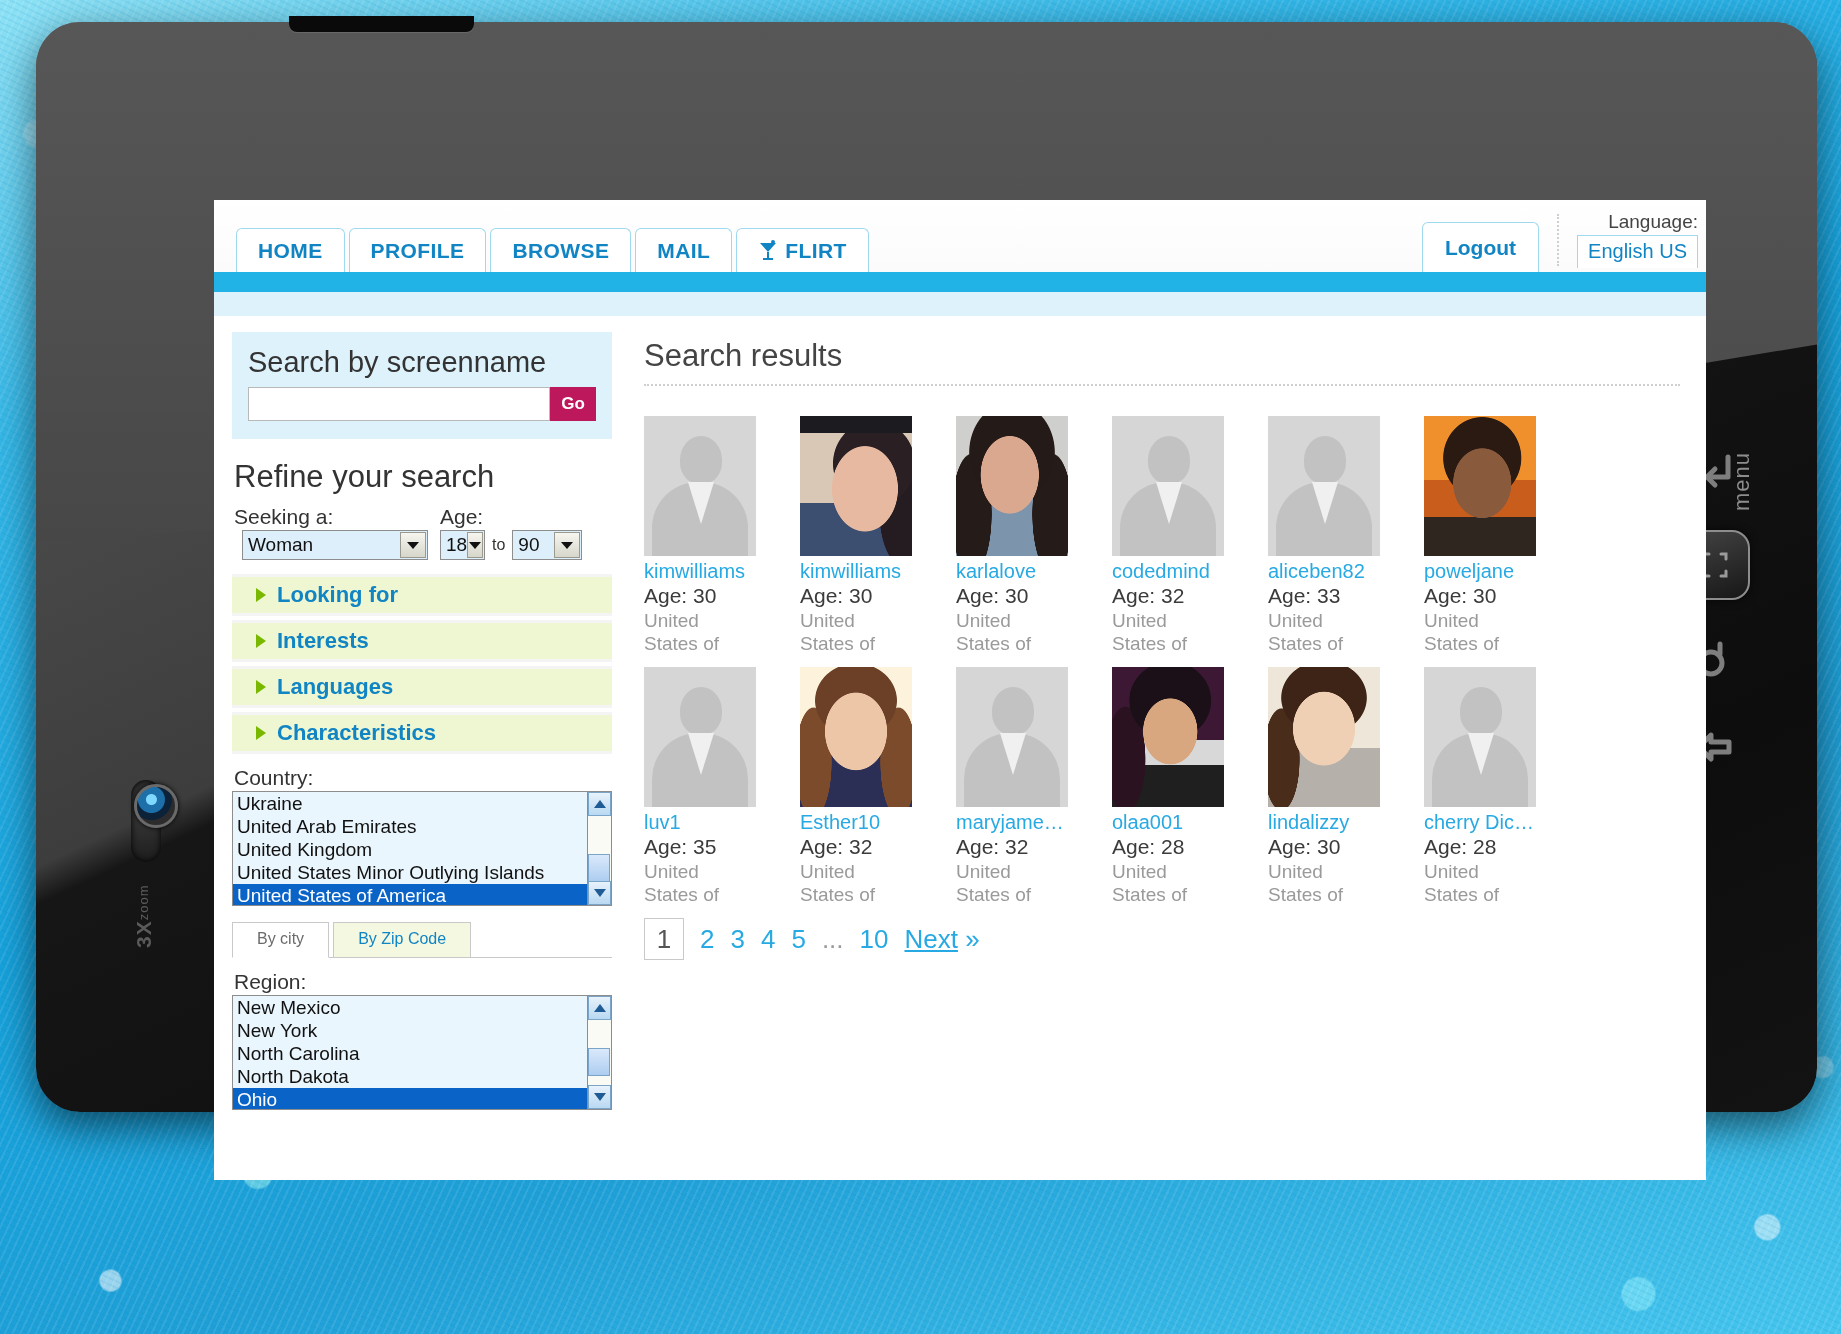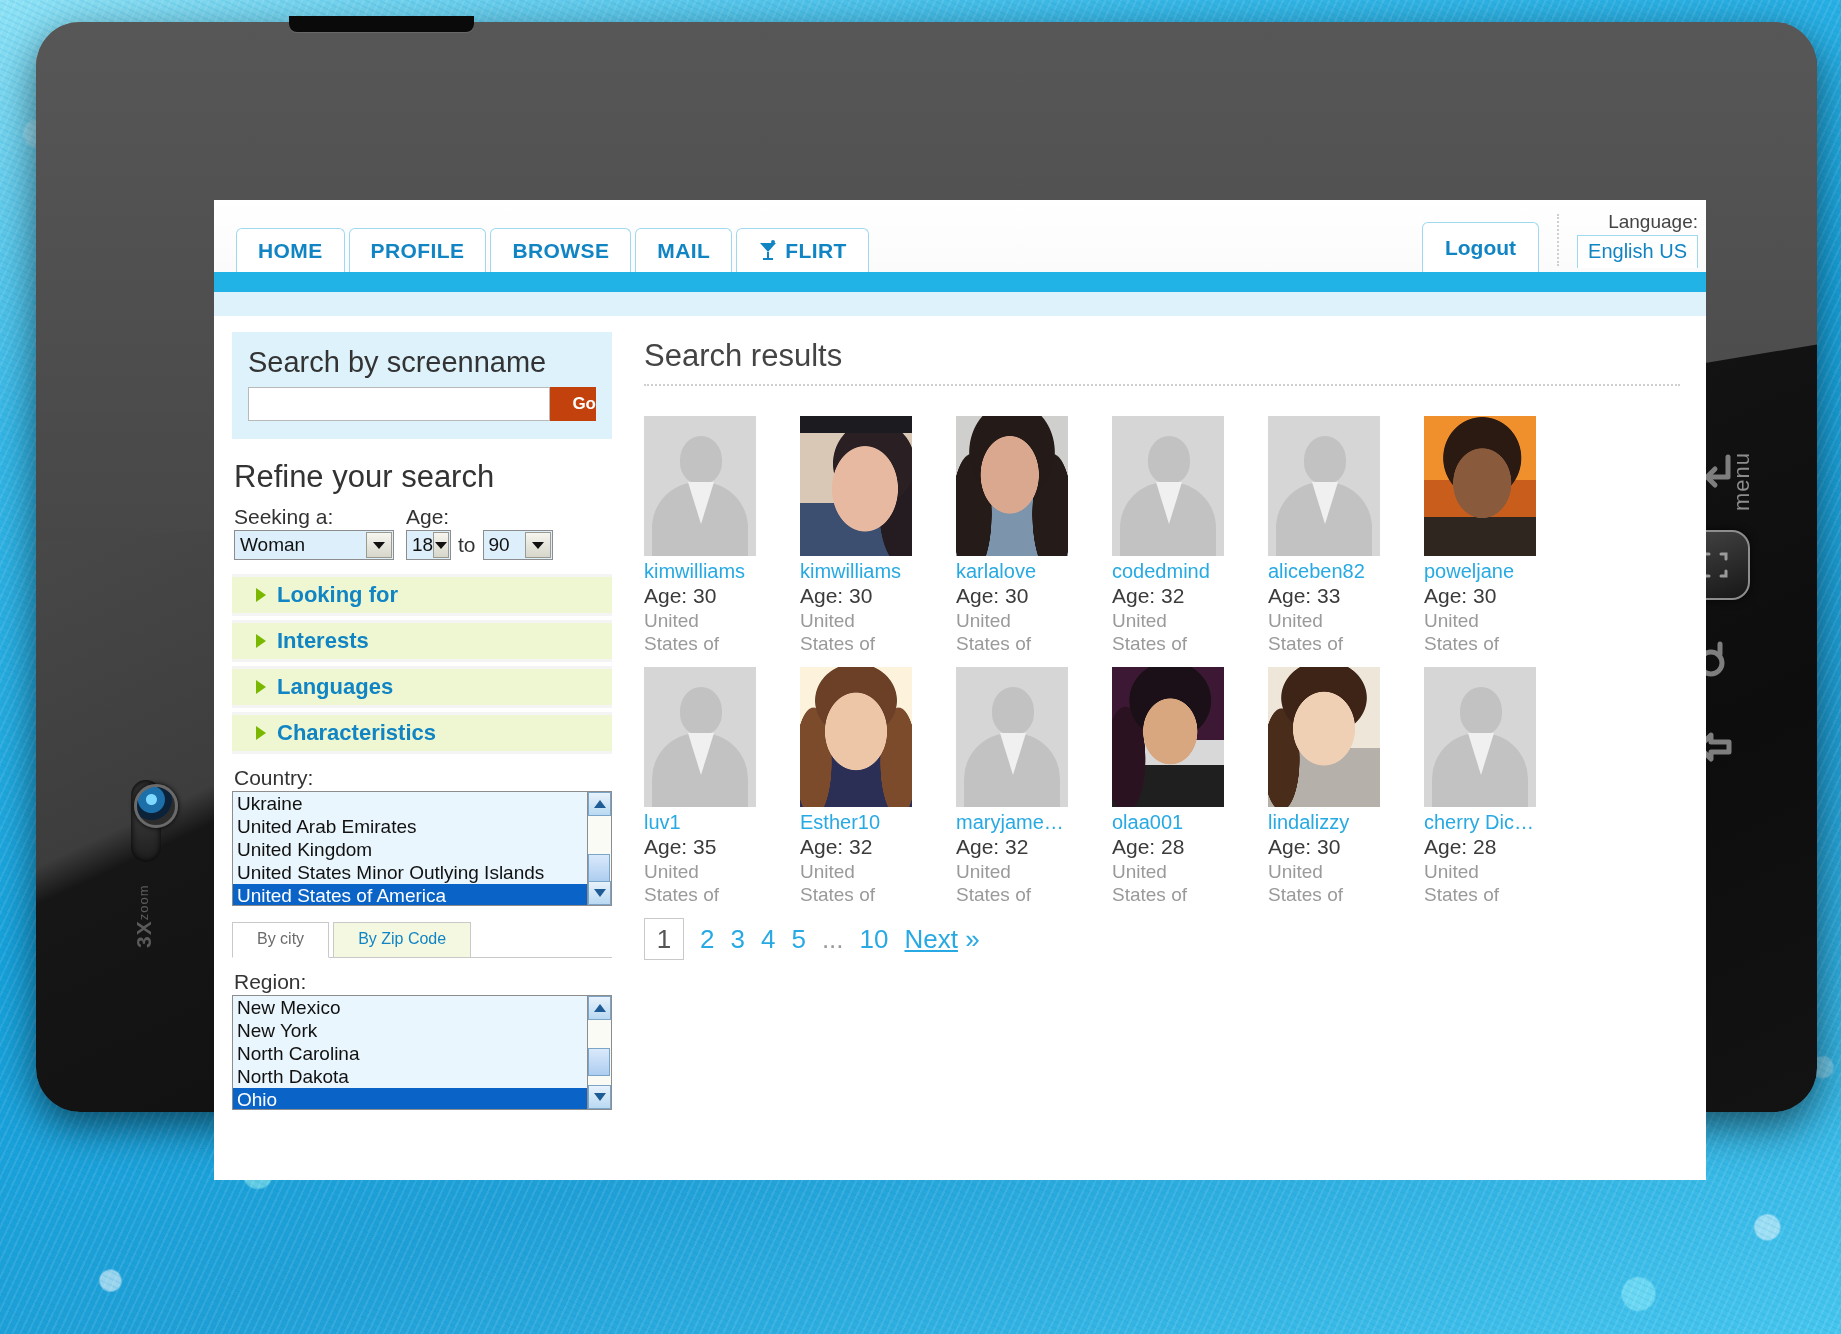--- a/index.html
+++ b/index.html
@@ -204,25 +204,24 @@
     flex: 1;
     height: 34px;
     border: 1px solid #b9b9b9;
     background: #fff;
     font-size: 17px;
     padding: 0 6px;
     font-family: "Liberation Sans", sans-serif;
   }
   #go-button {
     width: 46px; height: 34px;
-    background: #c2410c;
+    background: #be185d;
     color: #fff; font-weight: bold; font-size: 17px;
     border: none; cursor: pointer;
     font-family: "Liberation Sans", sans-serif;
-    text-align: right;
   }
 
   #refine-title { font-size: 31px; color: #333; margin: 20px 0 10px 2px; }
 
   .field-label { font-size: 21px; color: #333; margin-bottom: 1px; }
   #seek-row { display: flex; gap: 12px; align-items: flex-end; margin-bottom: 14px; padding-left: 2px; }
   .sel {
     background: #ddeffa;
     border: 1px solid #8d8d8d;
     height: 30px;
@@ -240,25 +239,25 @@
     display: flex; align-items: center; justify-content: center;
     margin-right: 1px;
   }
   .arrowbox i {
     width: 0; height: 0;
     border-left: 6px solid transparent;
     border-right: 6px solid transparent;
     border-top: 7px solid #111;
     display: block;
   }
-  #seek-select { width: 160px; }
+  #seek-select { width: 186px; margin-left: 8px; }
   #age-from { width: 45px; }
   #age-to { width: 70px; }
   .age-group { display: flex; align-items: center; gap: 7px; }
-  #to-text { font-size: 21px; color: #333; }
+  #to-text { font-size: 16px; color: #333; }
 
   .accordion {
     width: 380px;
     background: #eef7d2;
     border-top: 3px solid #f4f4f4;
     border-bottom: 3px solid #f4f4f4;
     height: 42px;
     display: flex; align-items: center;
     padding-left: 24px; gap: 11px;
     color: #1184c4; font-weight: bold; font-size: 22px;

